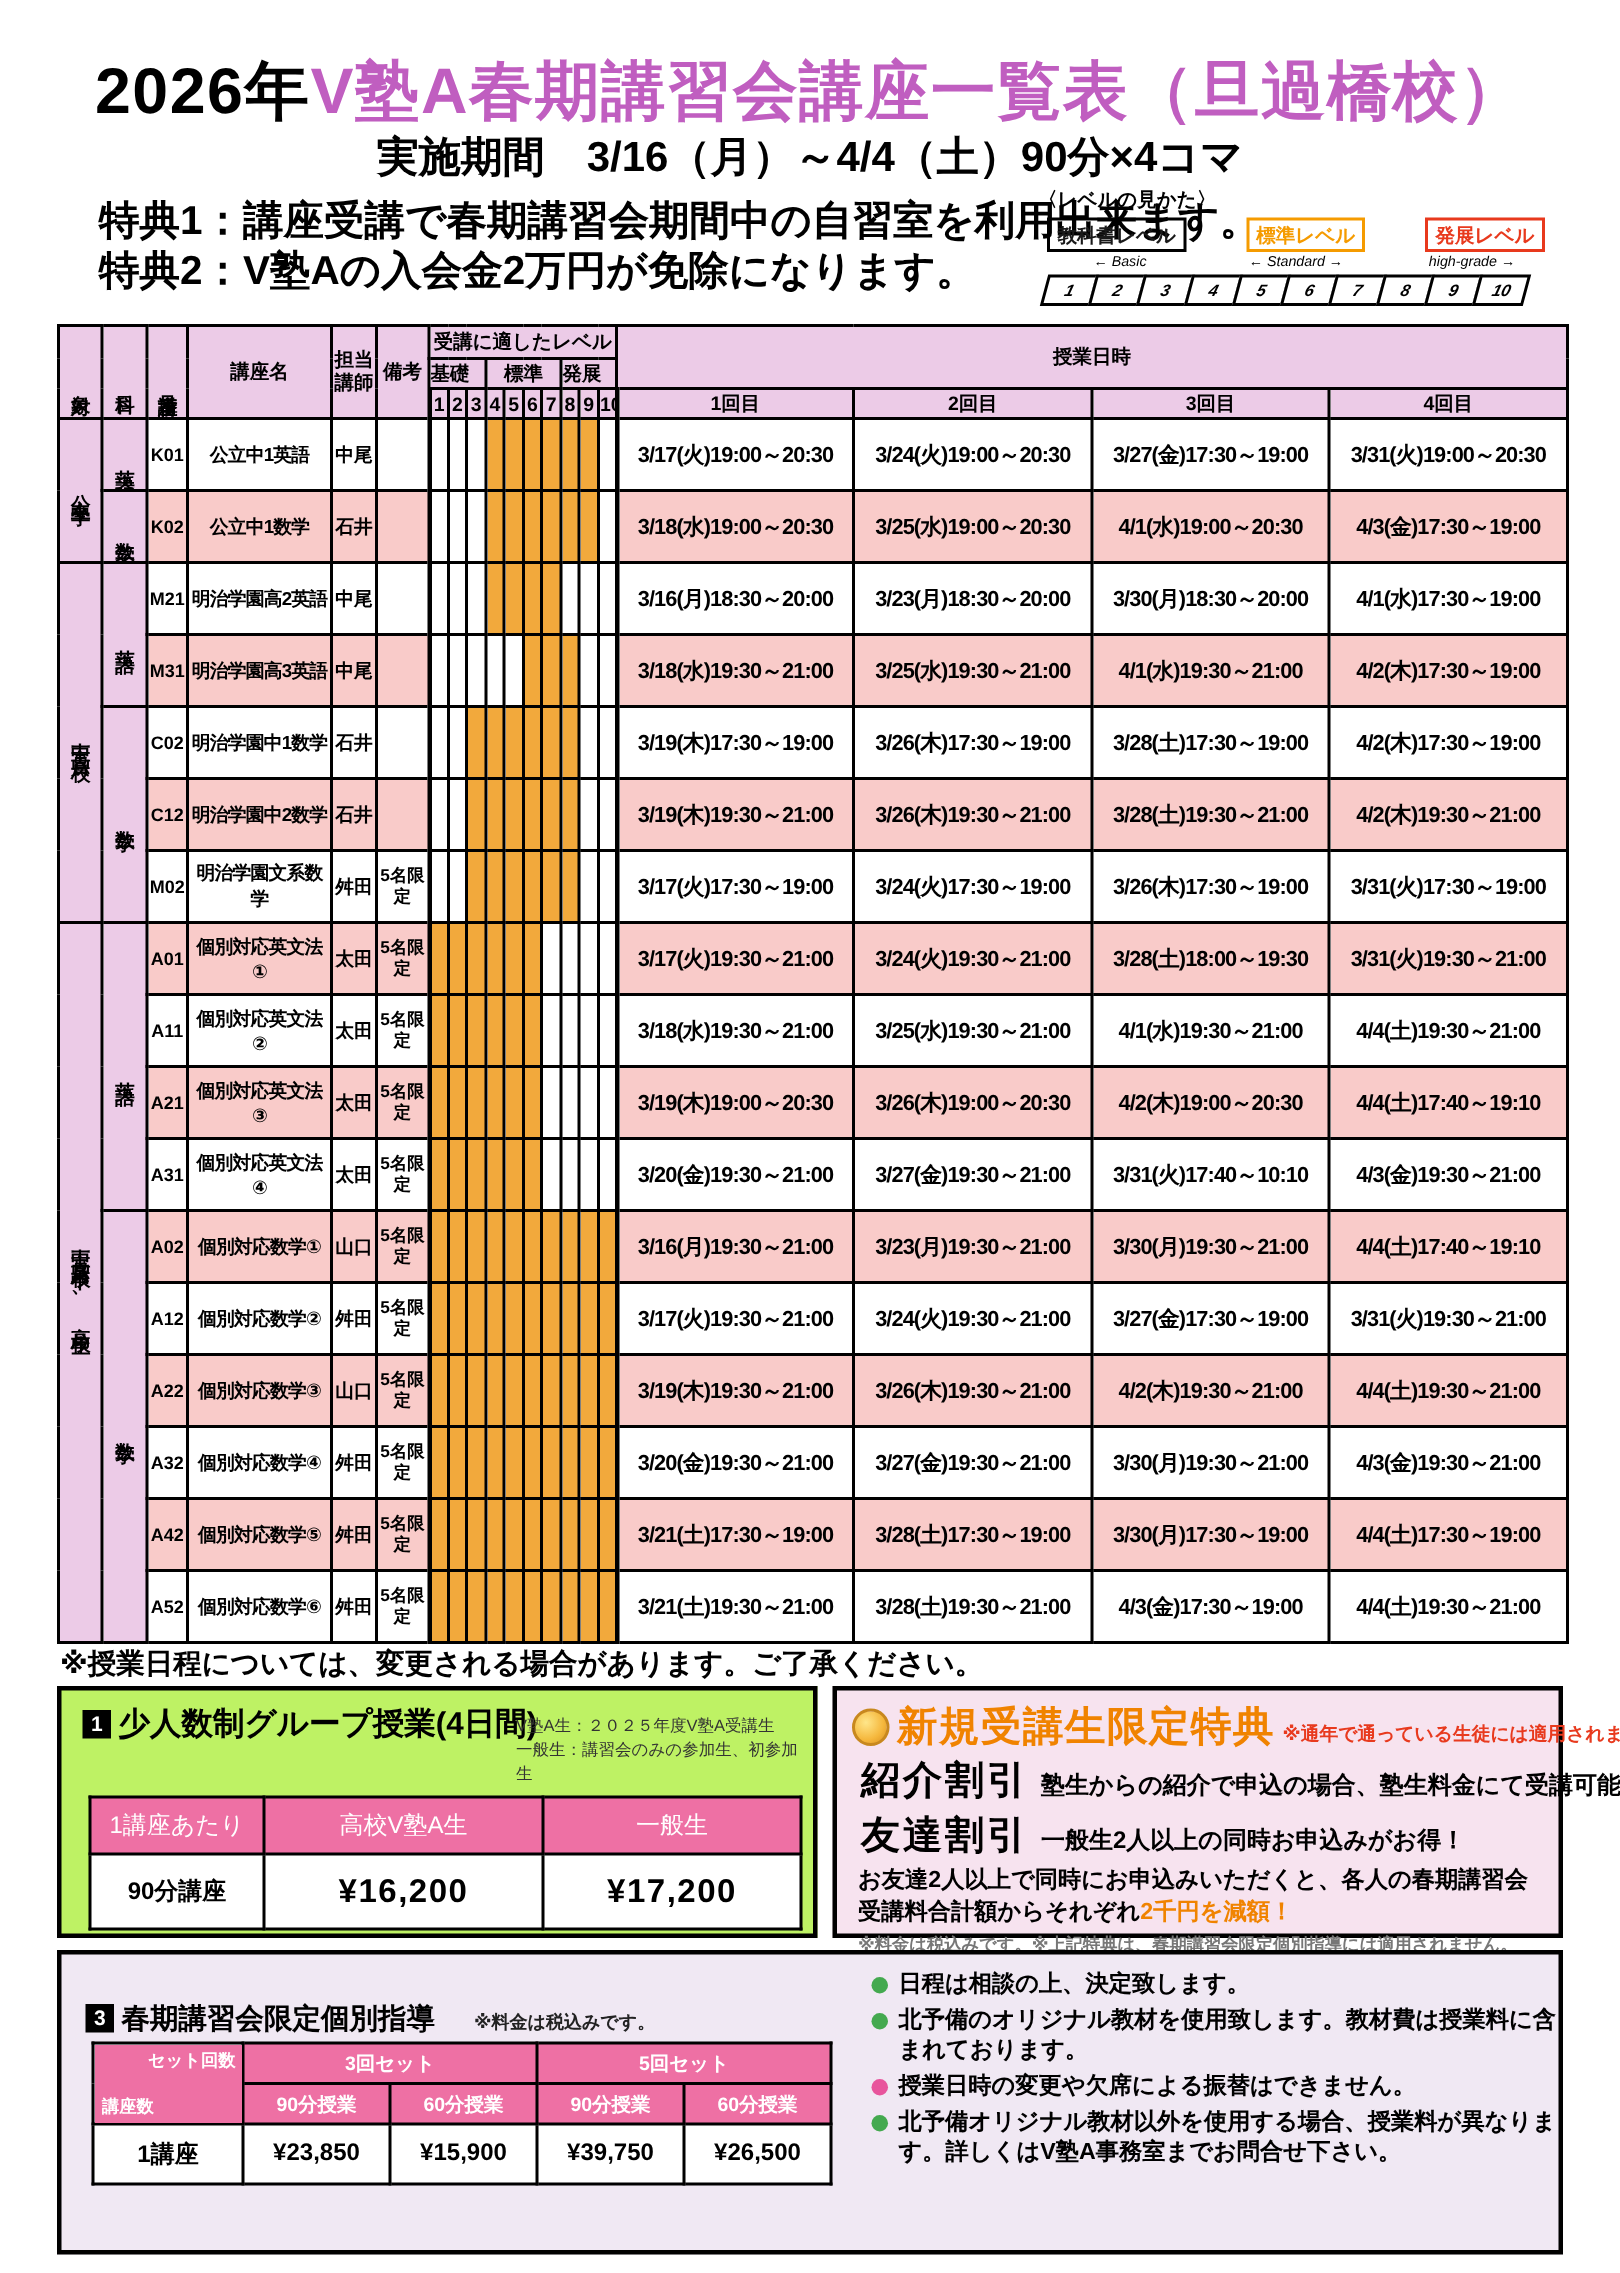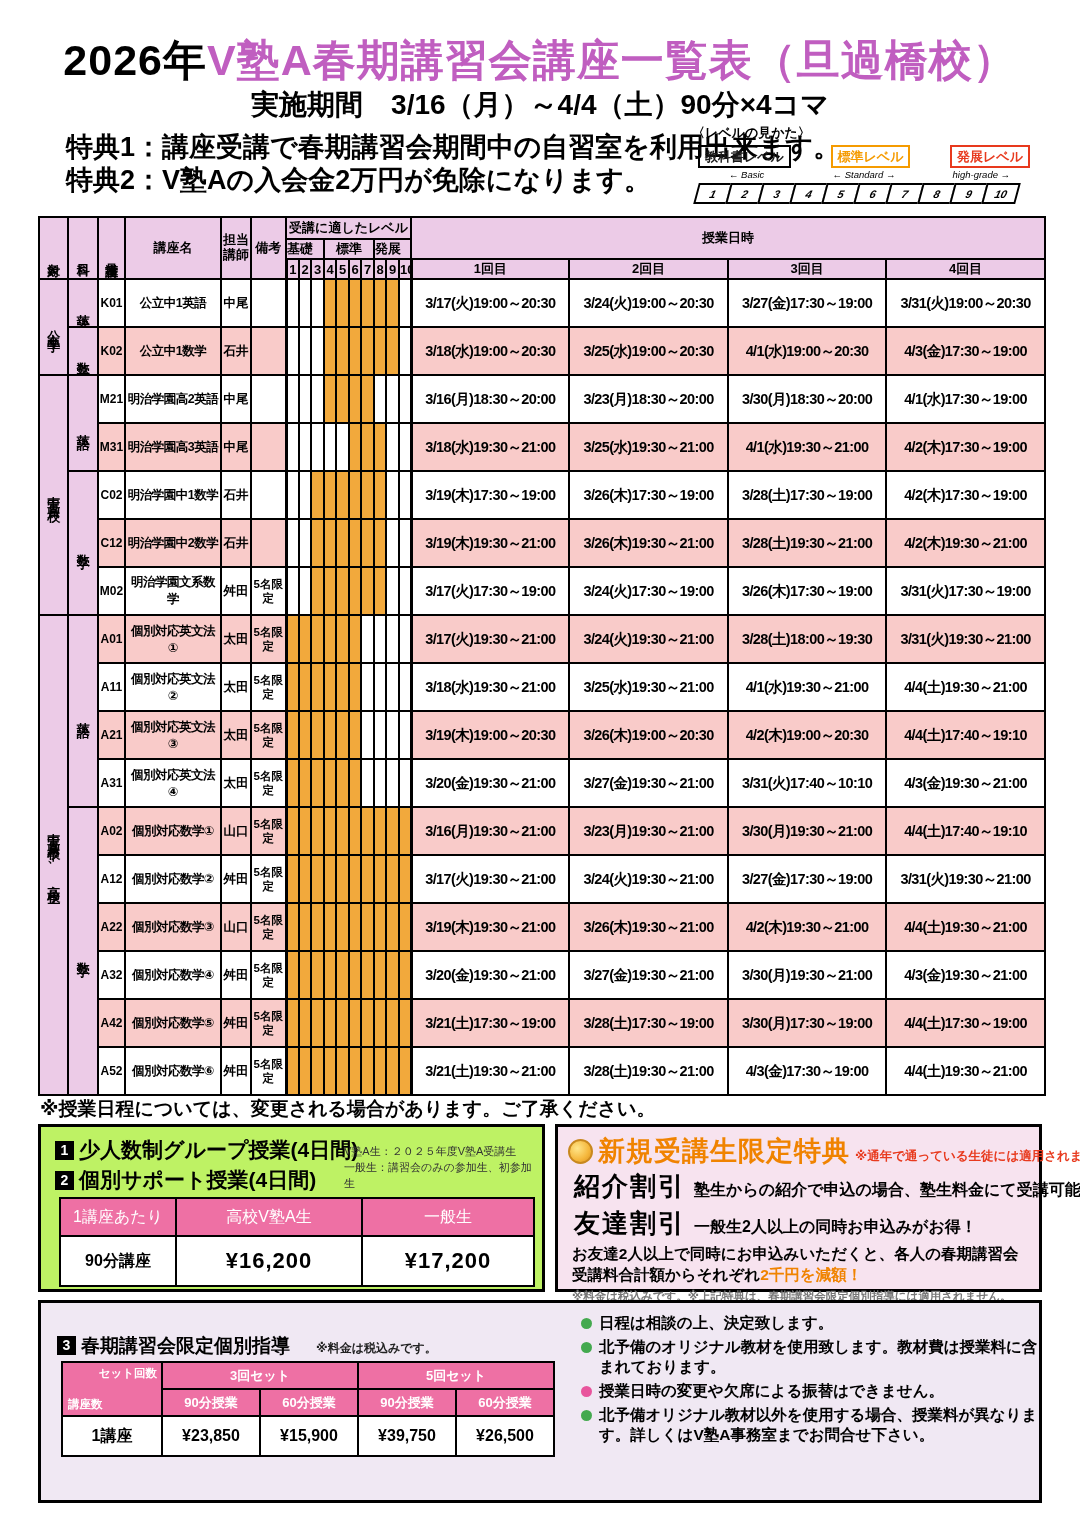--- a/index.html
+++ b/index.html
@@ -557,21 +557,20 @@
           <td class="time pinkable">4/4(土)19:30～21:00</td>
         </tr>
       </tbody>
   </table>
 
   <div class="sched-note">※授業日程については、変更される場合があります。ご了承ください。</div>
 
   <div class="box box1">
     <div class="b1-items">
       <div><span class="sqnum">1</span><span>少人数制グループ授業(4日間)</span></div>
-      <div><span class="sqnum">2</span><span>個別サポート授業(4日間)</span></div>
     </div>
     <div class="b1-defs">
       <div>V塾A生：２０２５年度V塾A受講生</div>
       <div>一般生：講習会のみの参加生、初参加生</div>
     </div>
     <table class="b1-table">
       <tbody>
           <tr>
         <th style="width:112px">1講座あたり</th>
         <th style="width:182px">高校V塾A生</th>

